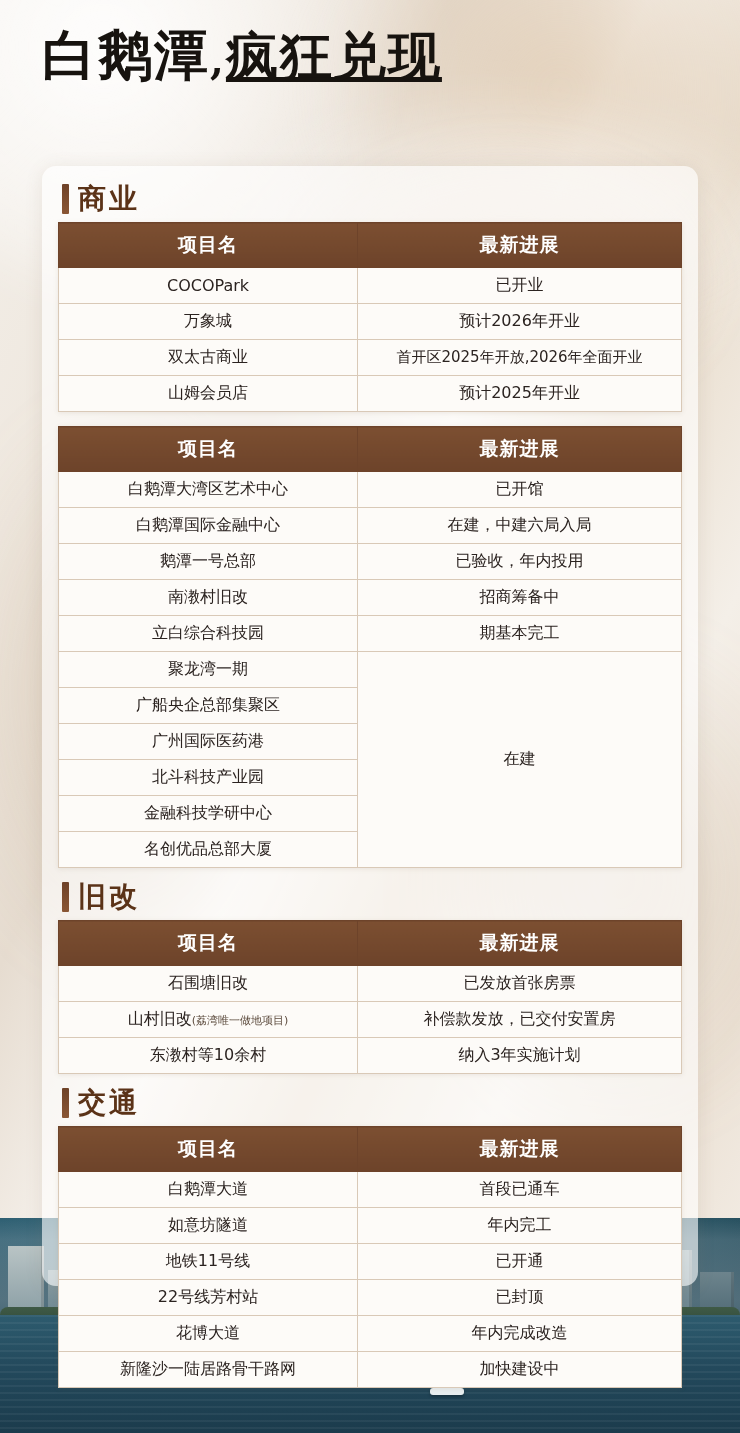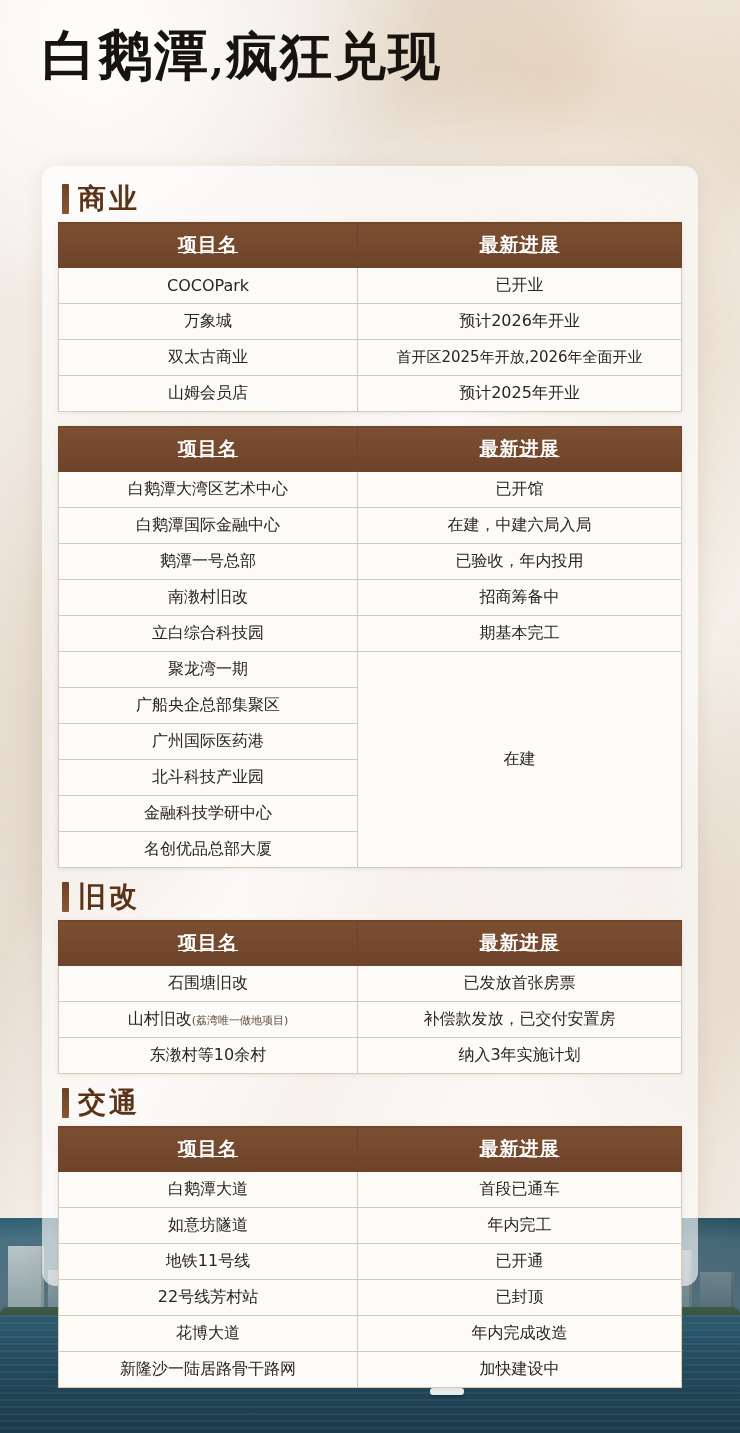--- a/index.html
+++ b/index.html
@@ -87,20 +87,21 @@
     color: #17130f;
     margin: 0 2px 0 0;
   }
   .title-sub {
     font-family: "DejaVu Serif", "Liberation Serif", serif;
     font-weight: bold;
     font-size: 52px;
     letter-spacing: 2px;
     color: #17130f;
     line-height: 1;
+    text-decoration: underline;
   }
 
   
   .card {
     position: absolute;
     left: 42px;
     top: 166px;
     width: 656px;
     height: 1120px;
     background: rgba(255,255,255,0.62);
@@ -155,21 +156,20 @@
   }
   table.tbl th {
     background: linear-gradient(180deg, #7c4f31, #6d432a);
     color: #ffffff;
     font-family: "DejaVu Serif", "Liberation Serif", serif;
     font-weight: bold;
     font-size: 19px;
     padding: 9px 4px;
     letter-spacing: 1px;
     border: 1px solid #6d432a;
-    text-decoration: underline;
   }
   table.tbl td {
     border: 1px solid #d9c9b7;
     text-align: center;
     font-size: 16px;
     color: #2b2320;
     padding: 7px 6px;
     background: #fdfbf8;
     font-family: "DejaVu Sans", "Liberation Sans", sans-serif;
   }

